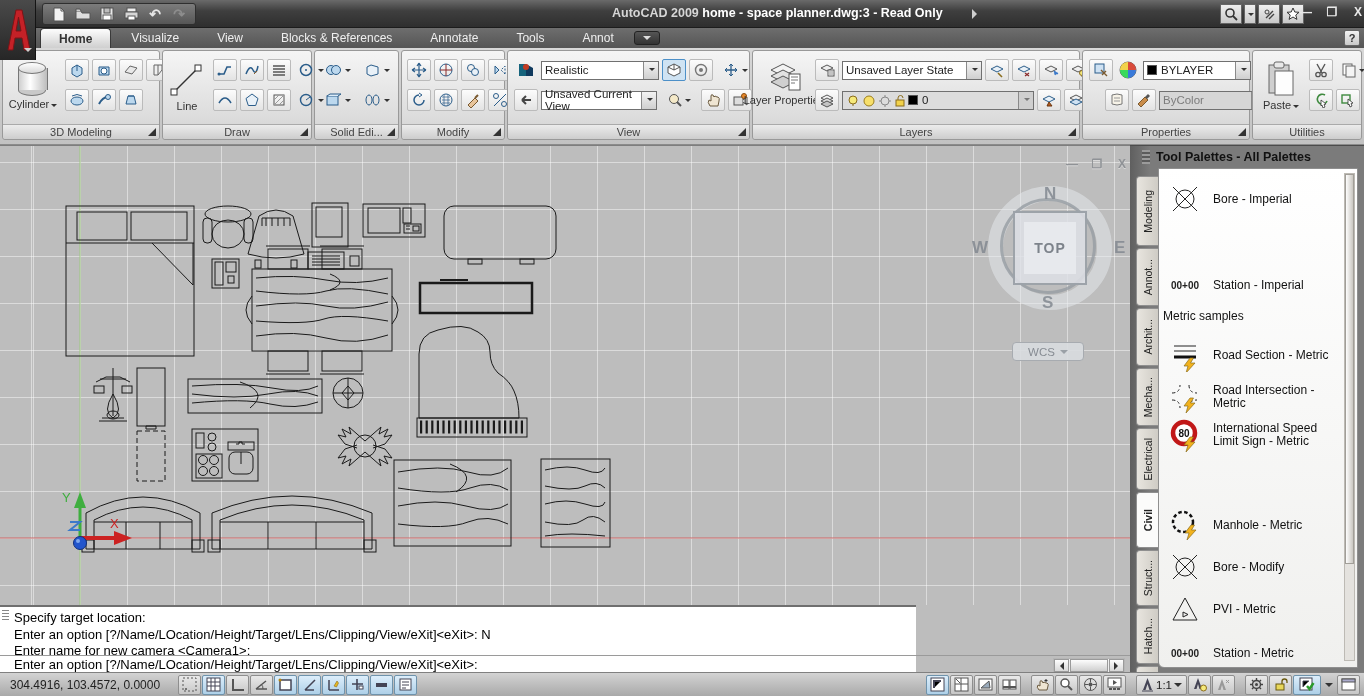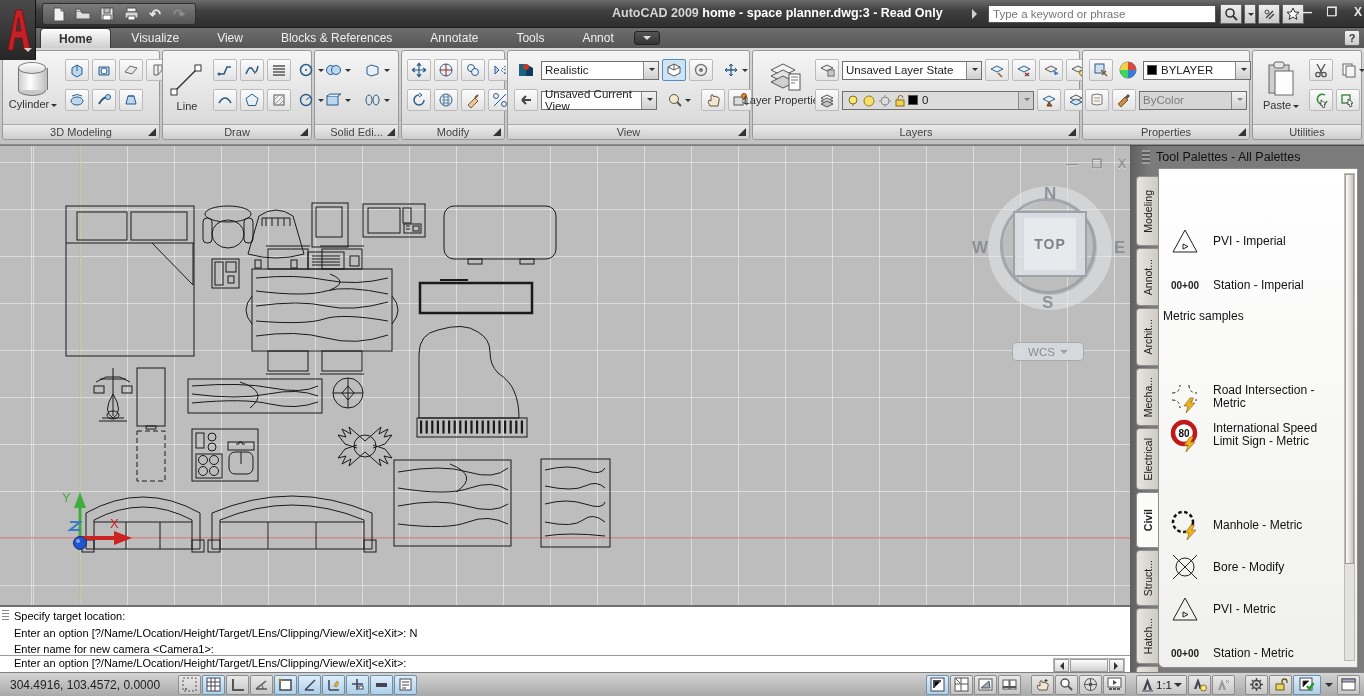--- a/index.html
+++ b/index.html
@@ -71,51 +71,51 @@
     background-image:
       repeating-linear-gradient(to right, rgba(255,255,255,.45) 0 1px, transparent 1px 47px),
       repeating-linear-gradient(to bottom, rgba(255,255,255,.45) 0 1px, transparent 1px 47px);
     background-position:33px 16px;border-top:1px solid #7e7e7e;}
   .canvas svg text{font-family:"Liberation Sans",sans-serif;}
   .dwgbtns{position:absolute;left:1063px;top:12px;display:flex;gap:7px;z-index:5;}
   .gbtn{width:18px;height:14px;color:#8f9296;font-weight:bold;font-size:12px;line-height:13px;text-align:center;text-shadow:0 1px 0 #d8d8d8;}
   .viewcube{position:absolute;left:988px;top:40px;width:124px;height:124px;}
   .vc-halo{position:absolute;left:0;top:0;width:124px;height:124px;border-radius:50%;border:15px solid rgba(228,231,235,.55);}
   .vc-ring{position:absolute;left:12px;top:12px;width:96px;height:96px;border-radius:50%;border:3px solid rgba(150,156,163,.8);}
-  .vc-face{position:absolute;left:25px;top:25px;width:74px;height:66px;background:rgba(222,225,230,.85);border:2px solid rgba(150,156,163,.9);
+  .vc-face{position:absolute;left:25px;top:25px;width:74px;height:74px;background:rgba(222,225,230,.85);border:2px solid rgba(150,156,163,.9);
     display:flex;align-items:center;justify-content:center;text-align:right;}
   .vc-face .inner{width:52px;height:52px;background:rgba(232,234,238,.9);display:flex;align-items:center;justify-content:center;
     font-size:14px;font-weight:bold;color:#7d838b;letter-spacing:1px;}
   .vc-l{position:absolute;font-size:17px;font-weight:bold;color:rgba(130,136,144,.85);}
   .wcsbtn{position:absolute;left:1012px;top:196px;width:72px;height:19px;background:rgba(216,219,223,.9);
     border:1px solid #a7abb0;border-radius:4px;font-size:11.5px;color:#878c93;display:flex;align-items:center;justify-content:center;gap:5px;}
   .wcs-caret{width:0;height:0;border:4px solid transparent;border-top-color:#9aa0a6;margin-top:4px;}
 
   
   .rightpane{position:absolute;left:1130px;top:145px;width:234px;height:527px;background:linear-gradient(90deg,#5f5f5f,#7b7b7b 20px,#7b7b7b);border-top:1px solid #4c4c4c;}
-  .pal-title{position:absolute;left:1156px;top:150px;font-size:12.5px;font-weight:normal;color:#111;}
+  .pal-title{position:absolute;left:1156px;top:150px;font-size:12.5px;font-weight:bold;color:#111;}
   .pal-grip{position:absolute;left:1142px;top:150px;width:8px;height:14px;
     background:repeating-linear-gradient(to bottom,#9b9b9b 0 2px,#5c5c5c 2px 4px);}
   .pal-body{position:absolute;left:1158px;top:168px;width:200px;height:500px;background:linear-gradient(#ffffff,#f0f0ee);
     border:1px solid #8f8f8f;border-radius:0 0 0 6px;}
   .pal-scroll{position:absolute;right:2px;top:4px;width:11px;height:488px;background:#e4e2de;border:1px solid #bdbab4;}
   .pal-thumb{position:absolute;left:0px;top:0px;width:9px;height:390px;background:linear-gradient(90deg,#fdfdfd,#cac7c1);border:1px solid #a19e98;}
   .pitem{position:absolute;left:6px;display:flex;align-items:center;gap:8px;width:176px;}
   .pitem .icon{width:40px;min-width:40px;height:36px;display:flex;align-items:center;justify-content:center;}
   .pitem .lab{font-size:12px;color:#111;line-height:13px;}
   .psection{position:absolute;left:4px;font-size:12px;color:#111;}
   .vtabs{position:absolute;left:1136px;top:176px;width:23px;}
   .vtab{width:22px;background:linear-gradient(90deg,#e8e5df,#cfccc5);border:1px solid #8f8f8f;border-right:none;
     border-radius:4px 0 0 4px;margin-bottom:2px;display:flex;align-items:center;justify-content:center;}
   .vtab span{writing-mode:vertical-rl;transform:rotate(180deg);font-size:10.5px;color:#222;white-space:nowrap;}
   .vtab.active{background:#fbfbfa;width:23px;font-weight:bold;}
 
   
-  .cmd{position:absolute;left:0;top:605px;width:1130px;height:67px;background:#fff;border-top:2px solid #6f6f6f;
-    font-family:"DejaVu Sans Mono",monospace;font-size:11px;color:#000;}
+  .cmd{position:absolute;left:0;top:605px;width:916px;height:67px;background:#fff;border-top:2px solid #6f6f6f;
+    font-family:"DejaVu Sans Mono",monospace;font-size:13px;color:#000;}
   .cmd .grip{position:absolute;left:2px;top:3px;width:7px;height:10px;
     background:repeating-linear-gradient(to bottom,#888 0 1px,#fff 1px 3px);}
   .cline{position:absolute;left:14px;white-space:nowrap;}
   .cmd-sep{position:absolute;left:0;top:48px;width:1130px;border-top:1px solid #9a9a9a;}
   .cmd-hscroll{position:absolute;left:1053px;top:51px;width:72px;height:15px;background:#efefef;border:1px solid #b5b5b5;display:flex;}
   .harrow{width:15px;height:13px;background:linear-gradient(#fdfdfd,#d8d8d8);border:1px solid #9a9a9a;display:flex;align-items:center;justify-content:center;}
   .hthumb{flex:1;background:linear-gradient(#fdfdfd,#cfcfcf);border:1px solid #9a9a9a;margin:0 1px;}
   .tri-l{width:0;height:0;border:4px solid transparent;border-right-color:#333;margin-left:-3px;}
   .tri-r{width:0;height:0;border:4px solid transparent;border-left-color:#333;margin-right:-3px;}
 
@@ -169,21 +169,20 @@
           <span style="color:#e6e6e6;font-size:14px;font-weight:bold">↶</span>
         </div>
       <div class="qbtn">
           <span style="color:#8d8d8d;font-size:14px;font-weight:bold">↷</span>
         </div>
     </div>
     <div class="title-text">
       <span>AutoCAD 2009</span>&nbsp;<b>home - space planner.dwg:3 - Read Only</b>
     </div>
     <div class="tb-arrow"></div>
-    <input class="searchbox" placeholder="Type a keyword or phrase" style="">
     <div class="tb-tools">
       <div class="tb-btn">
           <svg width="14" height="14">
             <circle cx="6" cy="6" r="4" fill="none" stroke="#333" stroke-width="1.6"></circle>
             <path d="M9,9 L13,13" stroke="#333" stroke-width="1.8"></path>
           </svg>
         </div>
       <div class="tb-btn" style="width:12px">
           <span class="caret"></span>
         </div>
@@ -632,21 +631,21 @@
             </svg>
           </div>
         <div class="sel" style="width:108px">
             <span class="swatch"></span>
             <span>BYLAYER</span>
             <span class="dd">
               <span class="caret" style="margin-top:1px"></span>
             </span>
           </div>
       </div>
-      <div class="irow" style="left:2px;top:38px">
+      <div class="irow" style="left:22px;top:38px">
         <div class="ri">
             <svg width="16" height="16">
               <path d="M3,3 q5,-2 10,0 v9 q-5,2 -10,0 z" fill="#f7f3e8" stroke="#777"></path>
               <path d="M5,6 h6 M5,9 h6" stroke="#999"></path>
             </svg>
           </div>
         <div class="ri">
             <svg width="16" height="16">
               <path d="M2,12 l7,-7 3,3 -7,7 z" fill="#c98c4a" stroke="#7a5a30"></path>
               <path d="M9,5 l3,-3 2,2 -3,3 z" fill="#555"></path>
@@ -940,36 +939,46 @@
         <span>Tables</span>
       </div>
 
   </div>
 
   <div class="pal-body">
     <div class="pal-scroll">
         <div class="pal-thumb"></div>
       </div>
 
-    <div class="pitem" style="top:54px">
+    <div class="pitem" style="top:12px">
       <div class="icon">
           <svg width="32" height="32">
-            <path d="M16,5 L28,27 H4 Z" stroke="#222" fill="none"></path>
-            <path d="M14,19 l5,2.5 -5,2.5 z" stroke="#222" fill="none"></path>
-          </svg>
-        </div>
-      <div class="lab">PVI - Imperial</div>
+            <circle cx="16" cy="16" r="9" stroke="#222" fill="none"></circle>
+            <path d="M4,4 L28,28 M28,4 L4,28" stroke="#222" fill="none"></path>
+          </svg>
+        </div>
+      <div class="lab">Bore - Imperial</div>
     </div>
     <div class="pitem" style="top:98px">
       <div class="icon" style="font-size:10px;font-weight:bold;color:#222">00+00</div>
       <div class="lab">Station - Imperial</div>
     </div>
 
     <div class="psection" style="top:140px">Metric samples</div>
 
+    <div class="pitem" style="top:168px">
+      <div class="icon">
+          <svg width="34" height="34">
+            <path d="M6,8 h22 M6,13 h22" stroke="#222"></path>
+            <path d="M6,19 h22" stroke="#111" stroke-width="3"></path>
+            <path d="M22,20 l-6,8 h4 l-2,7  9,-10 h-4.5 l3,-5 z" fill="#f2b21d" stroke="#8a6d1d" stroke-width=".7"></path>
+          </svg>
+        </div>
+      <div class="lab">Road Section - Metric</div>
+    </div>
     <div class="pitem" style="top:210px">
       <div class="icon">
           <svg width="34" height="34">
             <path d="M4,13 Q12,13 12,5 M21,5 Q21,13 29,13 M4,20 Q12,20 12,28 M21,28 Q21,20 29,20" stroke="#222" fill="none" stroke-dasharray="3 2.5"></path>
             <path d="M22,18 l-6,8 h4 l-2,7 9,-10 h-4.5 l3,-5 z" fill="#f2b21d" stroke="#8a6d1d" stroke-width=".7"></path>
           </svg>
         </div>
       <div class="lab">Road Intersection - Metric</div>
     </div>
     <div class="pitem" style="top:248px">

